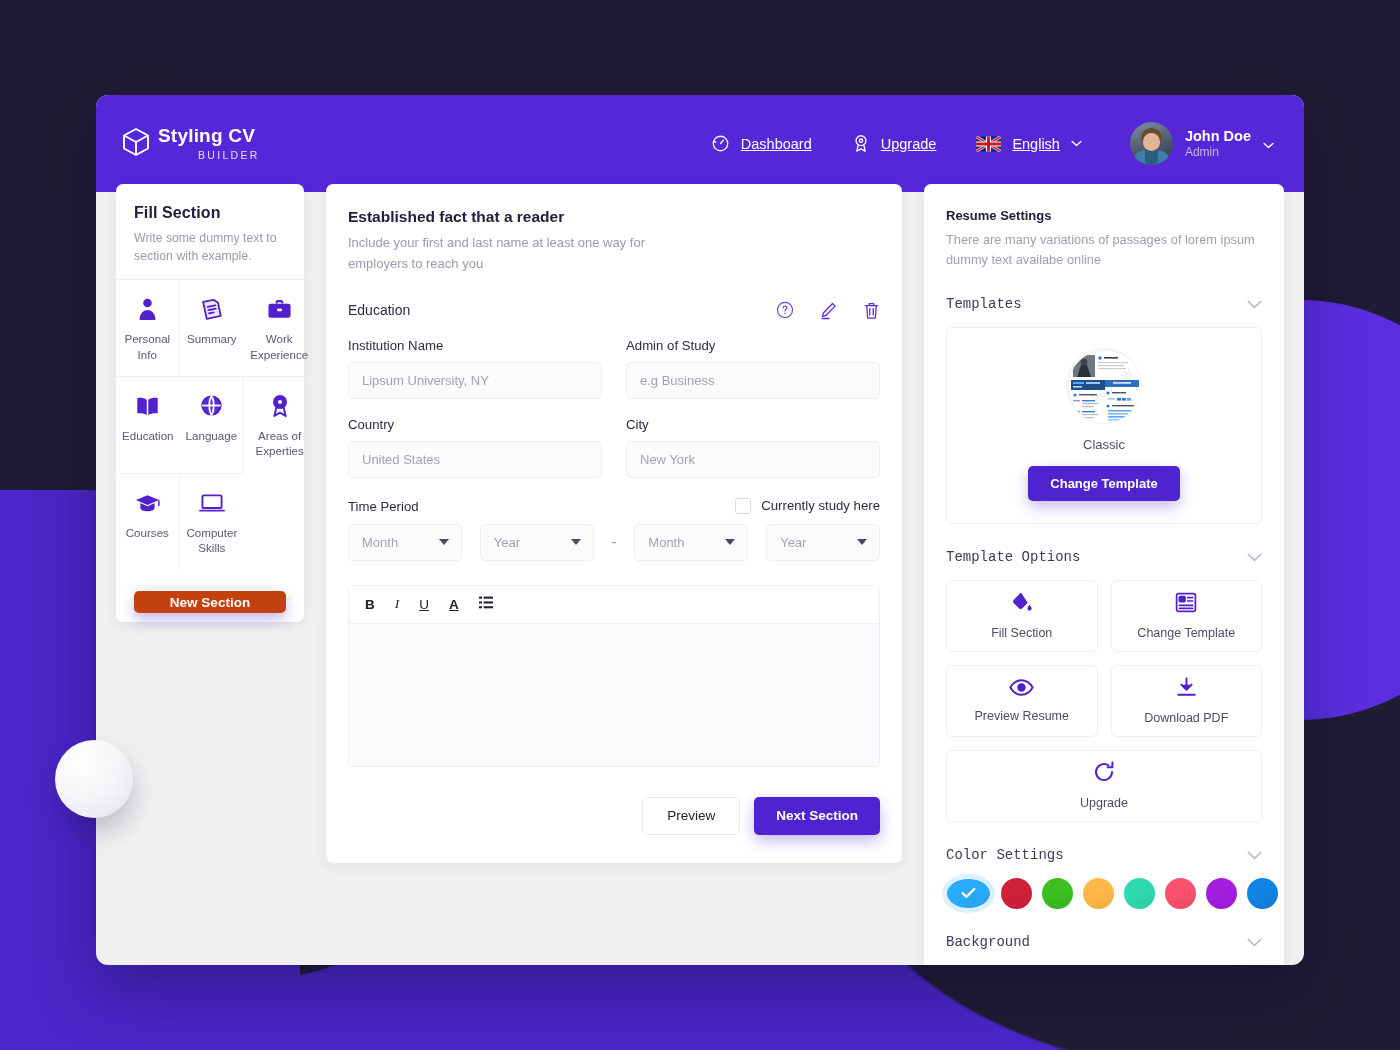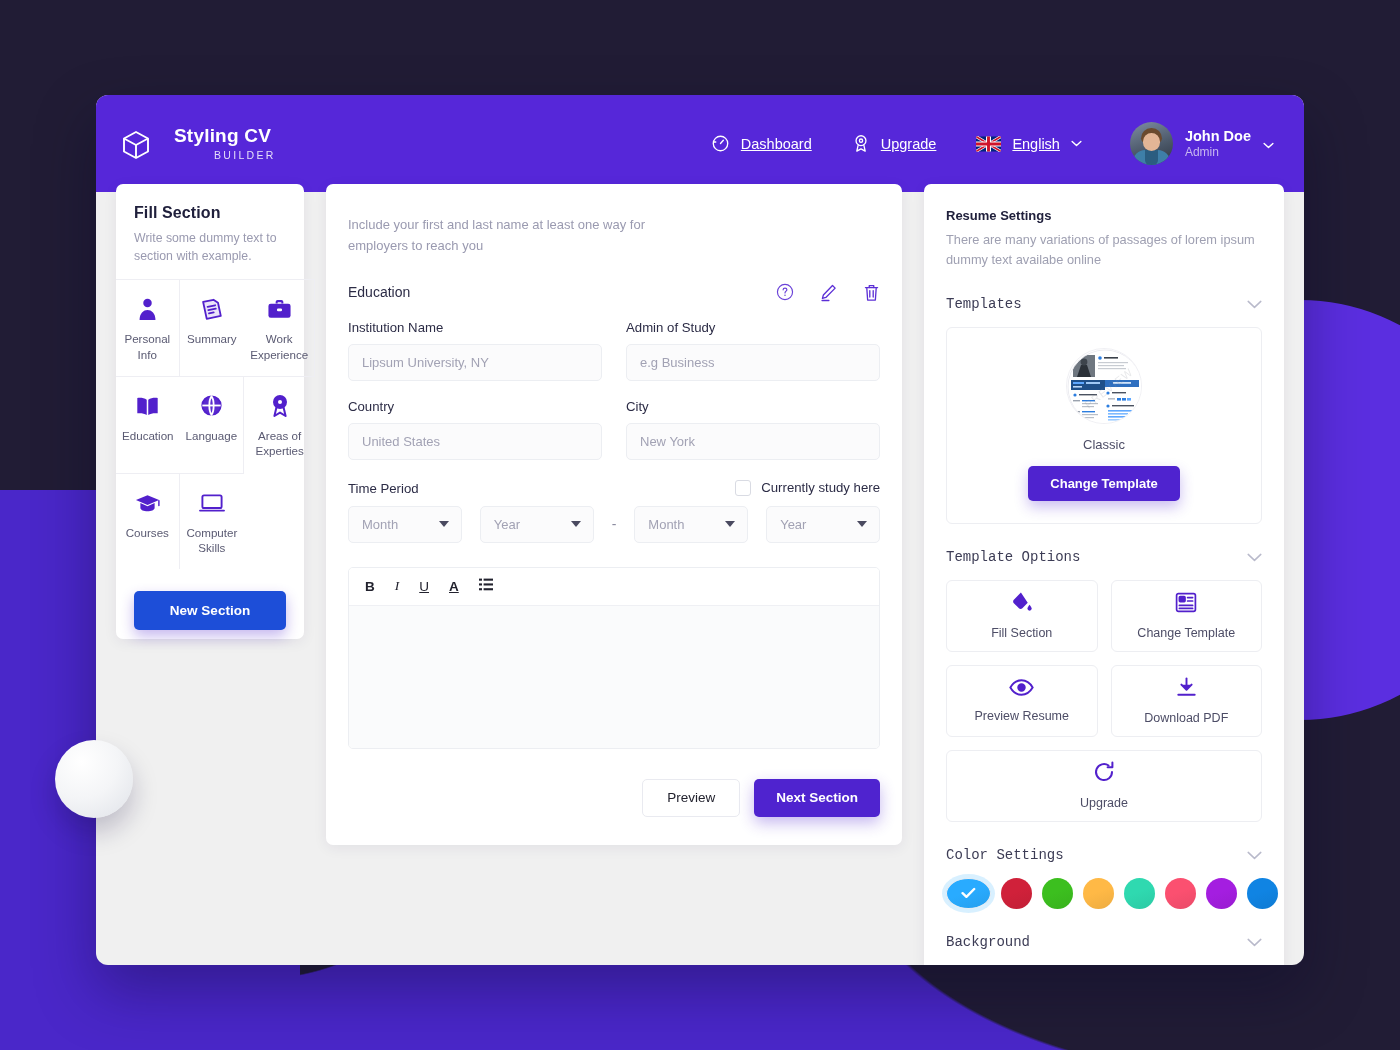--- a/index.html
+++ b/index.html
@@ -42,21 +42,21 @@
   
   .app {
     position: absolute; left: 96px; top: 95px; width: 1208px; height: 870px;
     background: #f0f0f0; border-radius: 12px; overflow: hidden;
     box-shadow: 0 26px 60px rgba(10,5,40,0.35); z-index: 20;
   }
   .topbar {
     height: 97px; background: #5627d9;
     display: flex; align-items: center; padding: 0 30px 0 24px;
   }
-  .brand { display: flex; align-items: flex-end; gap: 22px; }
+  .brand { display: flex; align-items: flex-start; gap: 6px; }
   .cube { width: 32px; height: 32px; }
   .brand-txt { color: #fff; line-height: 1; }
   .brand-title { font-size: 19px; font-weight: bold; letter-spacing: .2px; }
   .brand-sub { font-size: 10.5px; letter-spacing: 2.3px; margin-top: 5px; color: #e5ddfa; padding-left: 40px; }
 
   .nav { margin-left: auto; display: flex; align-items: center; gap: 40px; }
   .nav-item { display: flex; align-items: center; gap: 11px; color: #fff; font-size: 14.5px; cursor: pointer; text-decoration: underline; }
   .nav-item svg { display: block; }
   .flag { width: 25px; height: 16px; border-radius: 2px; display:block; }
   .chev-w { width: 11px; height: 7px; }
@@ -86,22 +86,22 @@
   .sec-grid { display: grid; grid-template-columns: 1fr 1fr 1fr; }
   .sec-cell {
     border-top: 1px solid #eeeef3; padding: 16px 6px 14px;
     display: flex; flex-direction: column; align-items: center; justify-content: flex-start;
     min-height: 88px; cursor: pointer; text-align: center;
   }
   .sec-cell:nth-child(odd) { border-right: 1px solid #eeeef3; }
   .sec-ico { height: 26px; display: flex; align-items: center; justify-content: center; margin-bottom: 9px; }
   .sec-lbl { font-size: 11.6px; color: #5a5a72; line-height: 1.32; }
   .new-section {
-    display:block; margin: 22px 18px 9px; height: 39px; width: calc(100% - 36px);
-    background: #1d4ed8; color: #fff; border: none; border-radius: 5px;
+    display:block; margin: 22px 18px 9px; height: 22px; width: calc(100% - 36px);
+    background: #c2410c; color: #fff; border: none; border-radius: 5px;
     font-size: 13.5px; font-weight: bold; cursor: pointer;
     font-family: "Liberation Sans", sans-serif;
     box-shadow: 0 6px 14px rgba(79,35,207,0.33);
   }
 
   
   .center-panel { position: absolute; left: 230px; top: -8px; width: 576px; padding: 24px 22px 28px; }
   .cp-title { font-size: 15.5px; font-weight: bold; color: #20203c; }
   .cp-desc { font-size: 13px; color: #9a9ab0; line-height: 1.6; margin-top: 7px; max-width: 360px; }
   .edu-row { display: flex; align-items: center; margin-top: 26px; }
@@ -371,20 +371,21 @@
             </span>
             <span class="sec-lbl">Computer Skills</span>
           </div>
 
         </div>
 
         <button class="new-section">New Section</button>
       </div>
 
       <div class="card center-panel">
+        <div class="cp-title">Established fact that a reader</div>
         <div class="cp-desc">Include your first and last name at least one way for employers to reach you</div>
 
         <div class="edu-row">
           <div class="edu-title">Education</div>
           <div class="edu-actions">
             <span>
               <svg width="18" height="18" viewBox="0 0 20 20" fill="none" stroke="#6a42d8" stroke-width="1.3">
                   <circle cx="10" cy="10" r="8.4"></circle>
                   <path d="M7.9 7.6 C7.9 6.3 8.9 5.6 10 5.6 C11.2 5.6 12.1 6.4 12.1 7.5 C12.1 9 10 9.1 10 11" stroke-linecap="round"></path>
                   <circle cx="10" cy="13.6" r="0.85" fill="#6a42d8" stroke="none"></circle>

